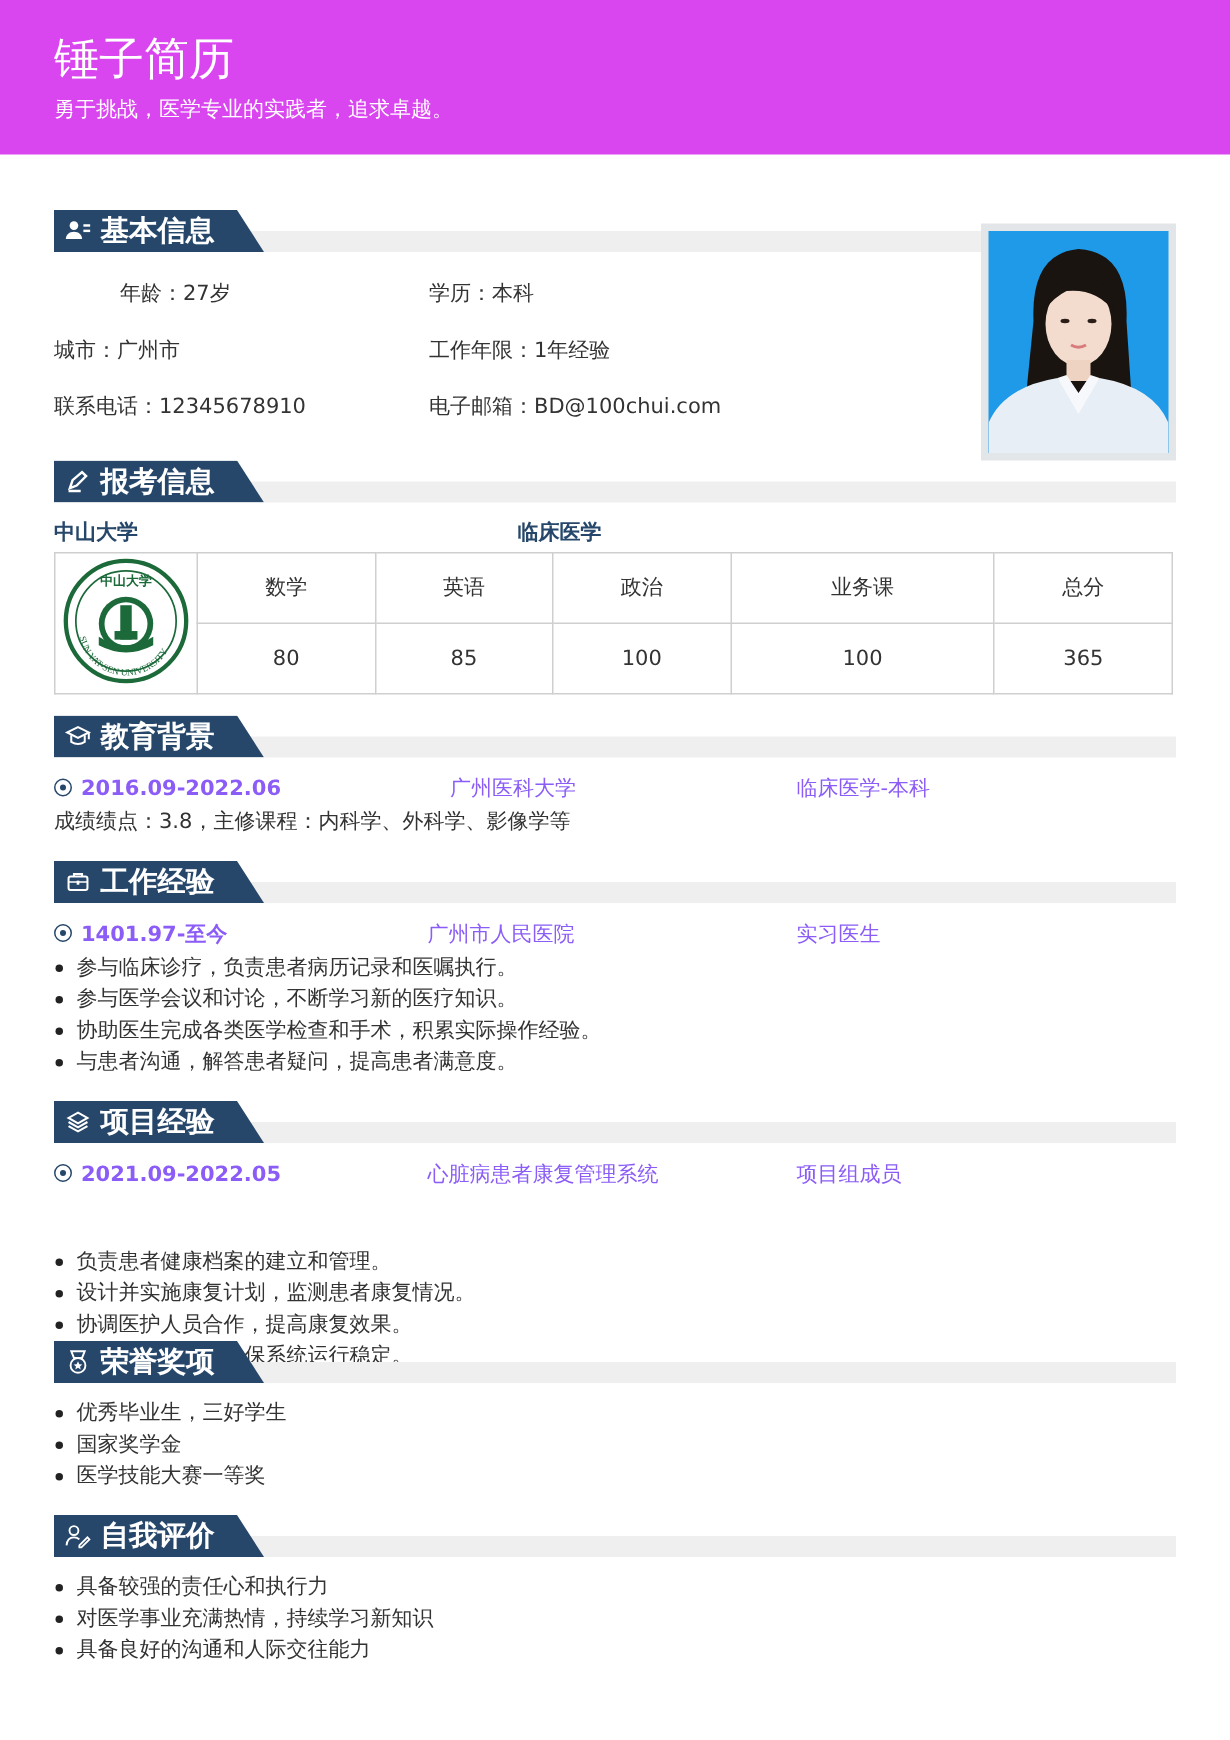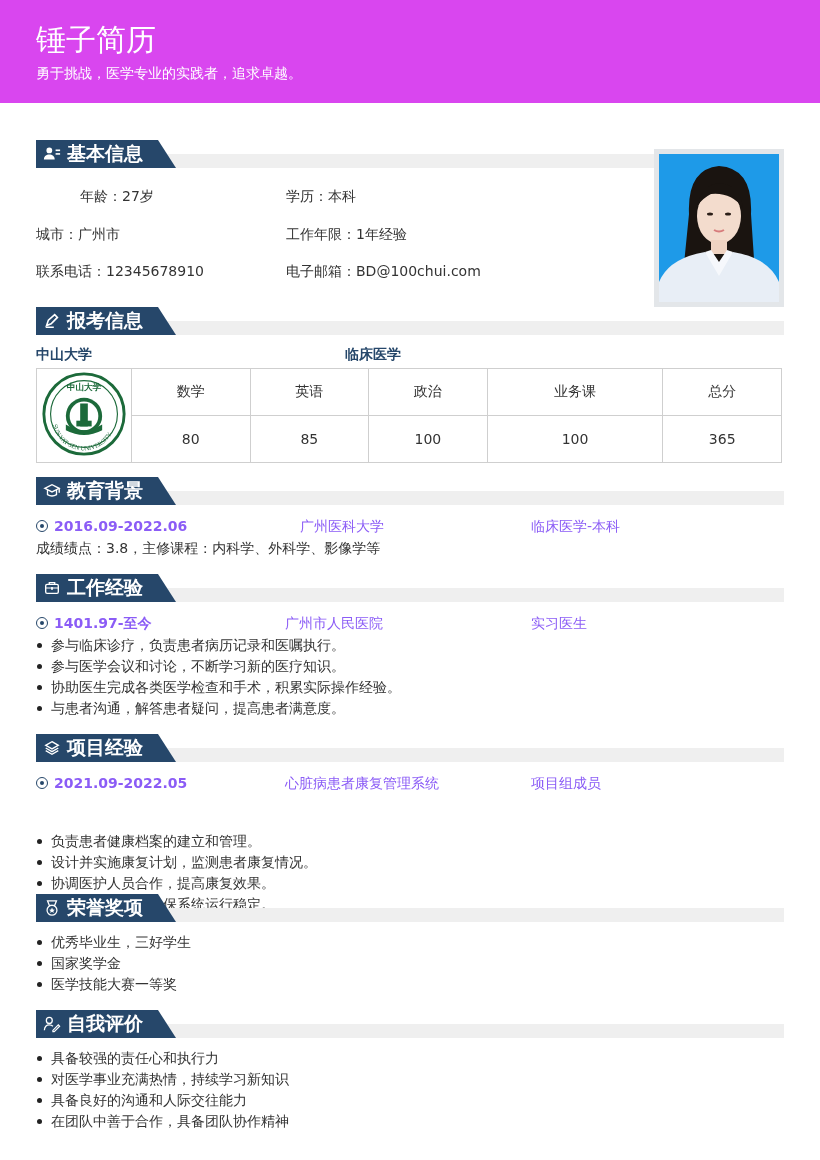--- a/index.html
+++ b/index.html
@@ -277,14 +277,13 @@
         </svg>
     </span>
     <span>自我评价</span>
   </div>
 </div>
 
 <ul class="bullets" style="top:1048px;">
   <li>具备较强的责任心和执行力</li>
   <li>对医学事业充满热情，持续学习新知识</li>
   <li>具备良好的沟通和人际交往能力</li>
-  <li>在团队中善于合作，具备团队协作精神</li>
 </ul>
 
 </body></html>

